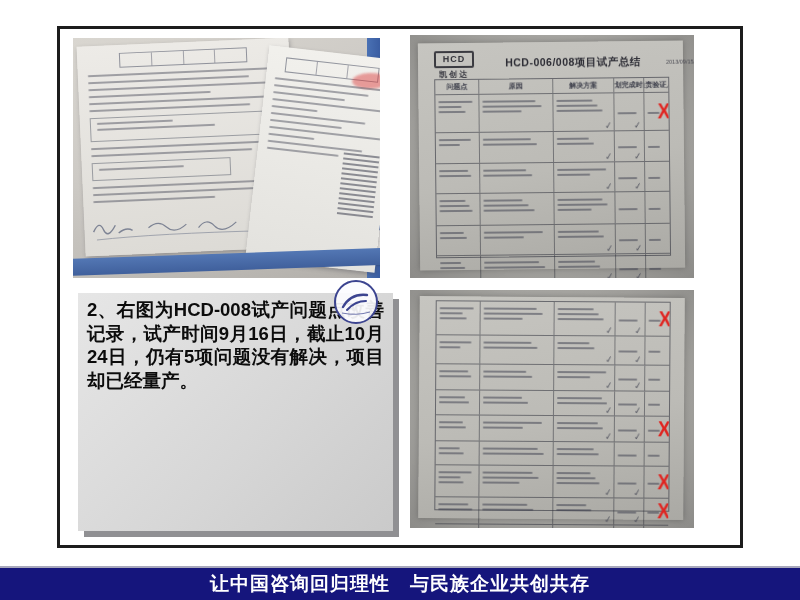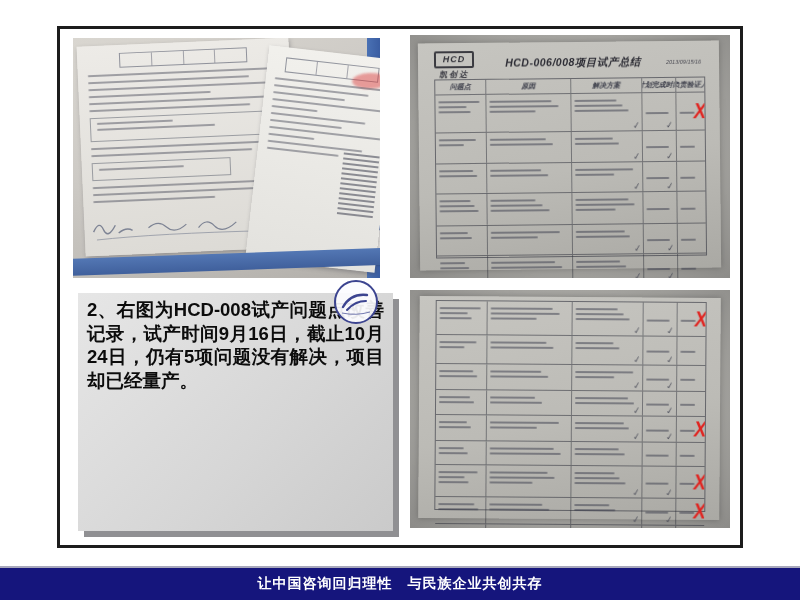--- a/index.html
+++ b/index.html
@@ -33,21 +33,21 @@
       background:repeating-linear-gradient(to bottom,rgba(60,62,78,.55) 0 2px,transparent 2px 5px);
       filter:blur(.3px);}
   .sheet{position:absolute;background:#eceae6;box-shadow:0 1px 2px rgba(0,0,0,.25);}
   .binder-blue-bottom{position:absolute;left:-6px;bottom:8px;width:112%;height:17px;
       background:linear-gradient(#5377b4,#40609c);transform:rotate(-2deg);}
   .binder-blue-right{position:absolute;right:0;top:0;width:13px;height:100%;
       background:linear-gradient(90deg,#4a71b4,#3a5da2);}
   .squiggle{position:absolute;left:4px;bottom:14px;width:190px;height:30px;opacity:.65;}
 
   
-  .report-photo{left:410px;width:320px;background:radial-gradient(ellipse at 50% 45%,#b9b8b3 0%,#a5a4a0 60%,#8c8b88 100%);font-style:italic;}
+  .report-photo{left:410px;width:284px;background:radial-gradient(ellipse at 50% 45%,#b9b8b3 0%,#a5a4a0 60%,#8c8b88 100%);}
   .report-top{top:35px;height:243px;}
   .report-bottom{top:290px;height:238px;}
   .paper{position:absolute;left:9px;top:7px;right:10px;bottom:9px;
       background:linear-gradient(170deg,#c6c5c0 0%,#bcbbb6 55%,#aaa9a4 100%);
       box-shadow:0 0 6px rgba(0,0,0,.25);}
   .report-top .paper{transform:rotate(-.6deg);}
   .report-bottom .paper{transform:rotate(.4deg);}
   .doc-logo{position:absolute;left:16px;top:8px;width:40px;text-align:center;}
   .doc-logo .logo-box{border:2px solid #3a3a40;height:13px;line-height:13px;font-size:9px;
       font-weight:700;color:#33333a;letter-spacing:1px;filter:blur(.3px);border-radius:2px;}
@@ -95,21 +95,21 @@
   .wm-en{color:#e09a20;font-size:8px;font-weight:700;letter-spacing:1.6px;line-height:1.2;
       white-space:nowrap;}
   .wm-banner{margin-top:1px;background:linear-gradient(90deg,#9488c6,#8678bd 70%,#9a6fae);
       color:#ffffff;font-size:6.5px;letter-spacing:1px;padding:1px 3px;white-space:nowrap;
       filter:blur(.2px);}
 
   
   .footer-bar{position:absolute;left:0;bottom:0;width:800px;height:32px;
       background:#15157c;border-top:2px solid #a8a8bc;box-sizing:content-box;
       display:flex;align-items:center;justify-content:center;}
-  .footer-text{color:#ffffff;font-size:14px;font-weight:700;letter-spacing:1px;
+  .footer-text{color:#ffffff;font-size:19px;font-weight:700;letter-spacing:1px;
       white-space:nowrap;}
 </style>
 </head>
 <body>
 
 <div class="slide">
 
   <div class="frame"></div>
 
   <div class="photo binder-photo">

